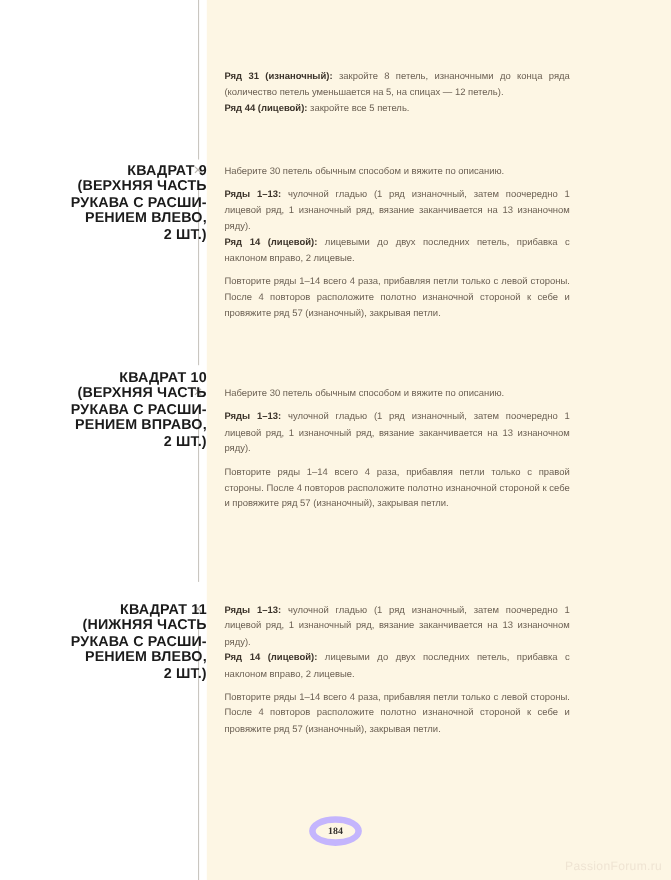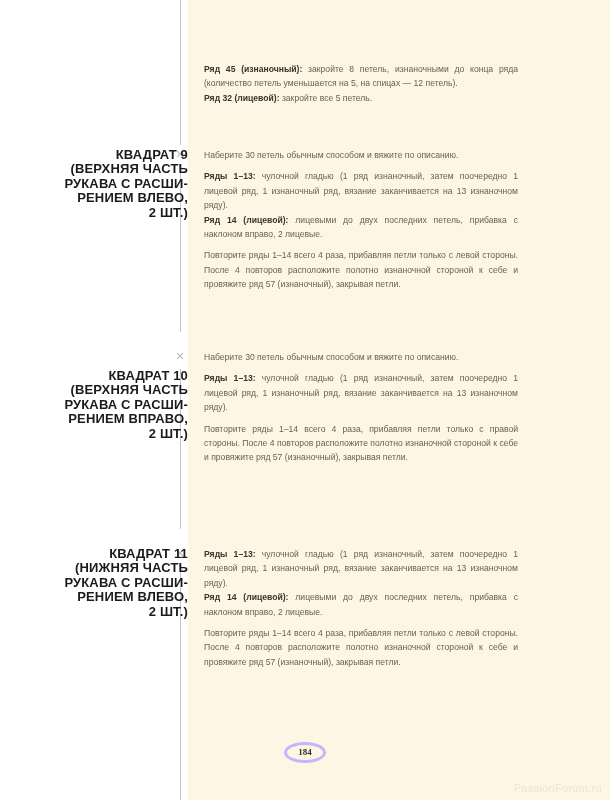--- a/index.html
+++ b/index.html
@@ -91,21 +91,21 @@
   }
 
   
   .folio {
     position: absolute;
     left: 50%;
     transform: translateX(-50%);
     top: 742px;
     width: 36px;
     height: 15px;
-    border: 3px solid #c4b5fd;
+    border: 6px solid #c4b5fd;
     border-radius: 50%;
     font-family: "Liberation Serif", serif;
     font-size: 9px;
     font-weight: bold;
     color: #33302c;
     text-align: center;
     line-height: 14px;
   }
 
   .watermark {
@@ -129,40 +129,40 @@
   <div class="gutter-rule" style="top:0px;height:145px;"></div>
   <div class="gutter-rule" style="top:167px;height:165px;"></div>
   <div class="gutter-rule" style="top:369px;height:160px;"></div>
   <div class="gutter-rule" style="top:566px;height:234px;"></div>
 
   <div class="x-mark" style="top:146px;">×</div>
   <div class="x-mark" style="top:348px;">×</div>
   <div class="x-mark" style="top:545px;">×</div>
 
   <div class="body-block" style="top:62px;">
-    <p><b>Ряд 45 (изнаночный):</b><span> закройте 8 петель, изнаночными до конца ряда (количество петель уменьшается на 5, на спицах — 12 петель).</span></p>
-    <p><b>Ряд 32 (лицевой):</b><span> закройте все 5 петель.</span></p>
+    <p><b>Ряд 31 (изнаночный):</b><span> закройте 8 петель, изнаночными до конца ряда (количество петель уменьшается на 5, на спицах — 12 петель).</span></p>
+    <p><b>Ряд 44 (лицевой):</b><span> закройте все 5 петель.</span></p>
   </div>
 
   <div class="section-head" style="top:148px;">
     <div>КВАДРАТ 9</div>
     <div>(ВЕРХНЯЯ ЧАСТЬ</div>
     <div>РУКАВА С РАСШИ-</div>
     <div>РЕНИЕМ ВЛЕВО,</div>
     <div>2 ШТ.)</div>
   </div>
 
   <div class="body-block" style="top:148px;">
     <p>Наберите 30 петель обычным способом и вяжите по описанию.</p>
     <p class="spaced"><b>Ряды 1–13:</b><span> чулочной гладью (1 ряд изнаночный, затем поочередно 1 лицевой ряд, 1 изнаночный ряд, вязание заканчивается на 13 изнаночном ряду).</span></p>
     <p><b>Ряд 14 (лицевой):</b><span> лицевыми до двух последних петель, прибавка с наклоном вправо, 2 лицевые.</span></p>
     <p class="spaced">Повторите ряды 1–14 всего 4 раза, прибавляя петли только с левой стороны. После 4 повторов расположите полотно изнаночной стороной к себе и провяжите ряд 57 (изнаночный), закрывая петли.</p>
   </div>
 
-  <div class="section-head" style="top:369px;">
+  <div class="section-head" style="top:336px;">
     <div>КВАДРАТ 10</div>
     <div>(ВЕРХНЯЯ ЧАСТЬ</div>
     <div>РУКАВА С РАСШИ-</div>
     <div>РЕНИЕМ ВПРАВО,</div>
     <div>2 ШТ.)</div>
   </div>
 
   <div class="body-block" style="top:350px;">
     <p>Наберите 30 петель обычным способом и вяжите по описанию.</p>
     <p class="spaced"><b>Ряды 1–13:</b><span> чулочной гладью (1 ряд изнаночный, затем поочередно 1 лицевой ряд, 1 изнаночный ряд, вязание заканчивается на 13 изнаночном ряду).</span></p>

